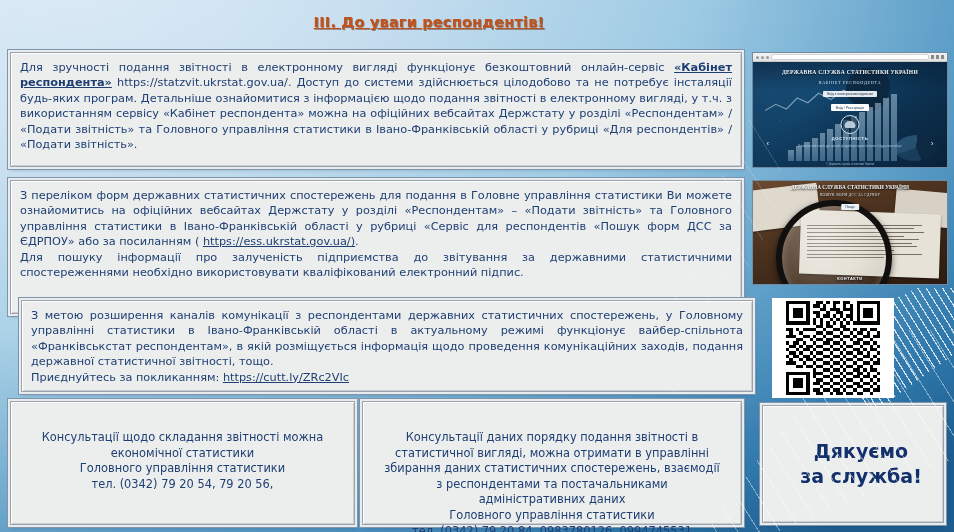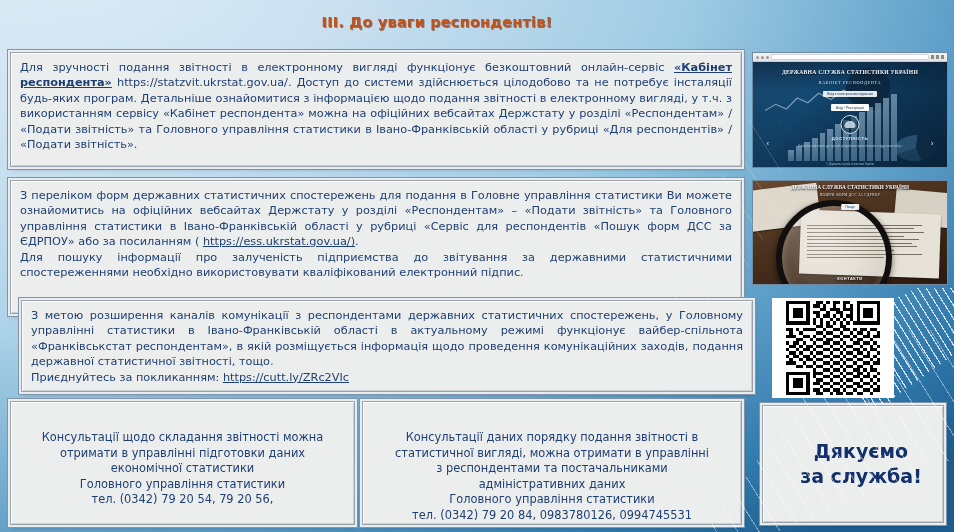--- a/index.html
+++ b/index.html
@@ -13,25 +13,26 @@
     background:
       radial-gradient(ellipse 1200px 760px at 8% -12%, #d6e8f5 0%, #c3dcee 26%, #9ecbe4 52%, #5e9fc8 74%, #2f78ab 90%, #1d5c8c 100%);
   }
   
   #slide:before{
     content:"";position:absolute;inset:0;pointer-events:none;
     background:linear-gradient(118deg, rgba(255,255,255,0.22) 0%, rgba(255,255,255,0.06) 34%, rgba(255,255,255,0) 58%);
   }
 
   .title{
-    position:absolute;left:8px;top:14px;width:858px;text-align:center;
+    position:absolute;left:0;top:14px;width:858px;text-align:center;
     font-size:14.5px;font-weight:bold;letter-spacing:.2px;
     color:#c0531c;
     text-shadow:0.8px 0.8px 0 rgba(90,30,5,.55), -0.4px -0.4px 0 rgba(255,190,150,.35);
     font-family:"DejaVu Sans","Liberation Sans",sans-serif;
+    text-decoration:underline;
   }
 
   
   .panel{
     position:absolute;
     background:#eceded;
     border:1px solid #9aa3ab;
     box-shadow:
       inset 1px 1px 0 #ffffff,
       inset -1px -1px 0 #c9ced2,
@@ -174,31 +175,31 @@
     <div class="ptext"><span>З переліком форм державних статистичних спостережень для подання в Головне управління статистики Ви можете ознайомитись на офіційних вебсайтах Держстату у розділі «Респондентам» – «Подати звітність» та Головного управління статистики в Івано-Франківській області у рубриці «Сервіс для респондентів «Пошук форм ДСС за ЄДРПОУ» або за посиланням ( </span><span class="lnk">https://ess.ukrstat.gov.ua/)</span><span>.</span><br><span>Для пошуку інформації про залученість підприємства до звітування за державними  статистичними спостереженнями необхідно використовувати кваліфікований електронний підпис.</span></div>
   </div>
 
   <div class="panel" id="panel3">
     <div class="ptext"><span>З метою розширення каналів комунікації з респондентами державних статистичних спостережень, у Головному управлінні статистики в Івано-Франківській області в актуальному режимі функціонує вайбер-спільнота «Франківськстат респондентам», в якій розміщується інформація щодо проведення комунікаційних заходів, подання державної статистичної звітності, тощо.</span><br><span class="noj">Приєднуйтесь за покликанням: </span><span class="lnk">https://cutt.ly/ZRc2VIc</span></div>
   </div>
 
   <div class="panel" id="panel4">
     <div class="ctext">
       <div>Консультації  щодо  складання  звітності  можна</div>
-      <div>отримати в управлінні  підготовки даних</div>
       <div>економічної  статистики</div>
       <div>Головного управління статистики</div>
       <div>тел. (0342) 79 20 54,  79 20 56,</div>
     </div>
   </div>
 
   <div class="panel" id="panel5">
     <div class="ctext">
       <div>Консультації  даних  порядку  подання звітності в</div>
       <div>статистичної вигляді, можна отримати  в  управлінні</div>
+      <div>збирання даних статистичних спостережень, взаємодії</div>
       <div>з респондентами  та постачальниками</div>
       <div>адміністративних даних</div>
       <div>Головного управління статистики</div>
       <div>тел. (0342) 79 20 84, 0983780126, 0994745531</div>
     </div>
   </div>
 
   <div class="panel" id="panel6">
     <div class="thanks">
       <div>Дякуємо</div>

